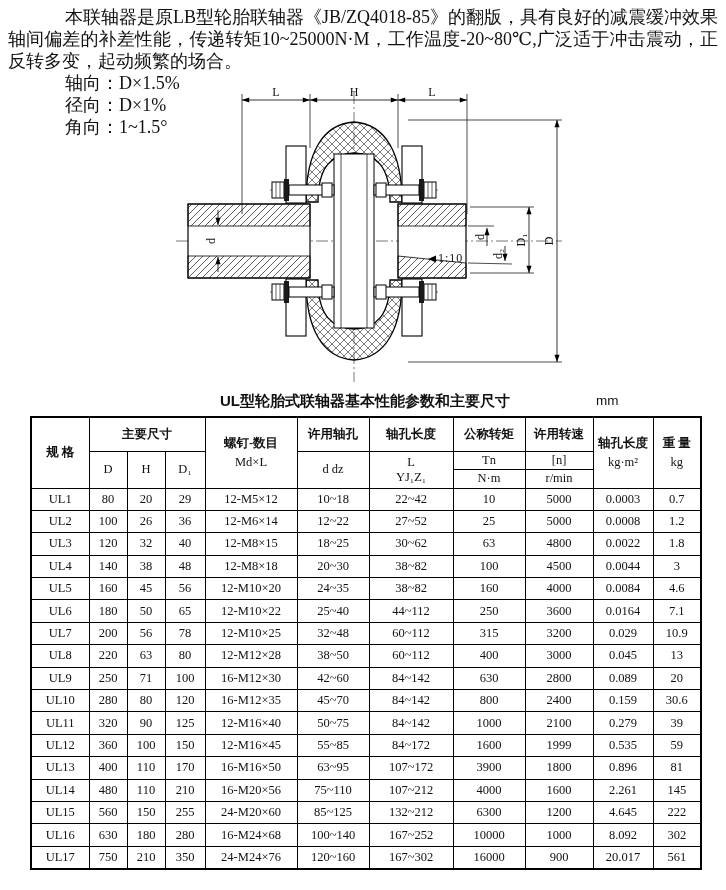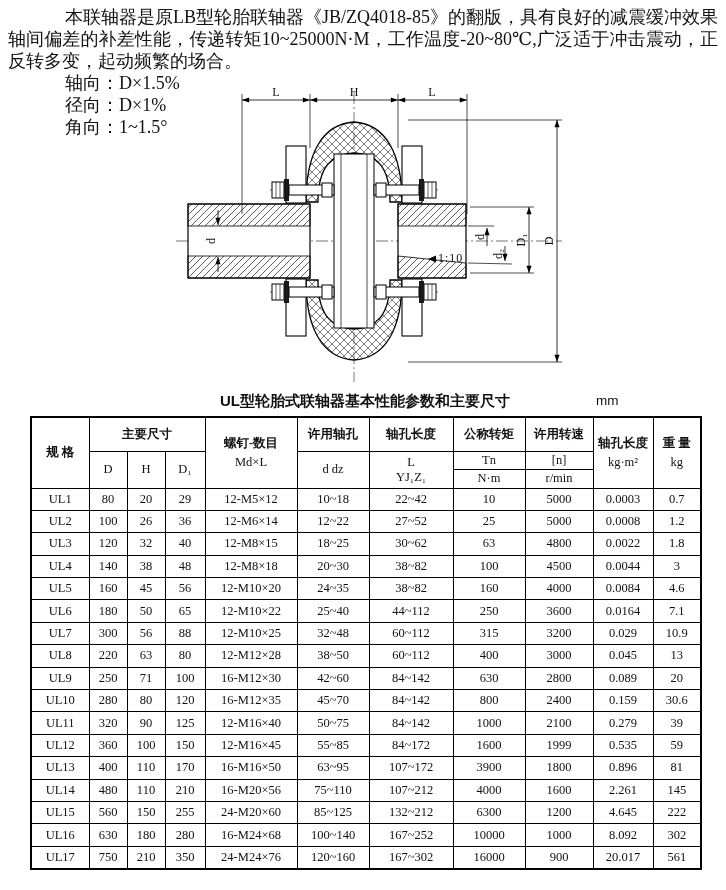--- a/index.html
+++ b/index.html
@@ -327,23 +327,23 @@
           <td>12-M10×22</td>
           <td>25~40</td>
           <td>44~112</td>
           <td>250</td>
           <td>3600</td>
           <td>0.0164</td>
           <td>7.1</td>
         </tr>
         <tr>
           <td>UL7</td>
-          <td>300</td>
+          <td>200</td>
           <td>56</td>
-          <td>88</td>
+          <td>78</td>
           <td>12-M10×25</td>
           <td>32~48</td>
           <td>60~112</td>
           <td>315</td>
           <td>3200</td>
           <td>0.029</td>
           <td>10.9</td>
         </tr>
         <tr>
           <td>UL8</td>

